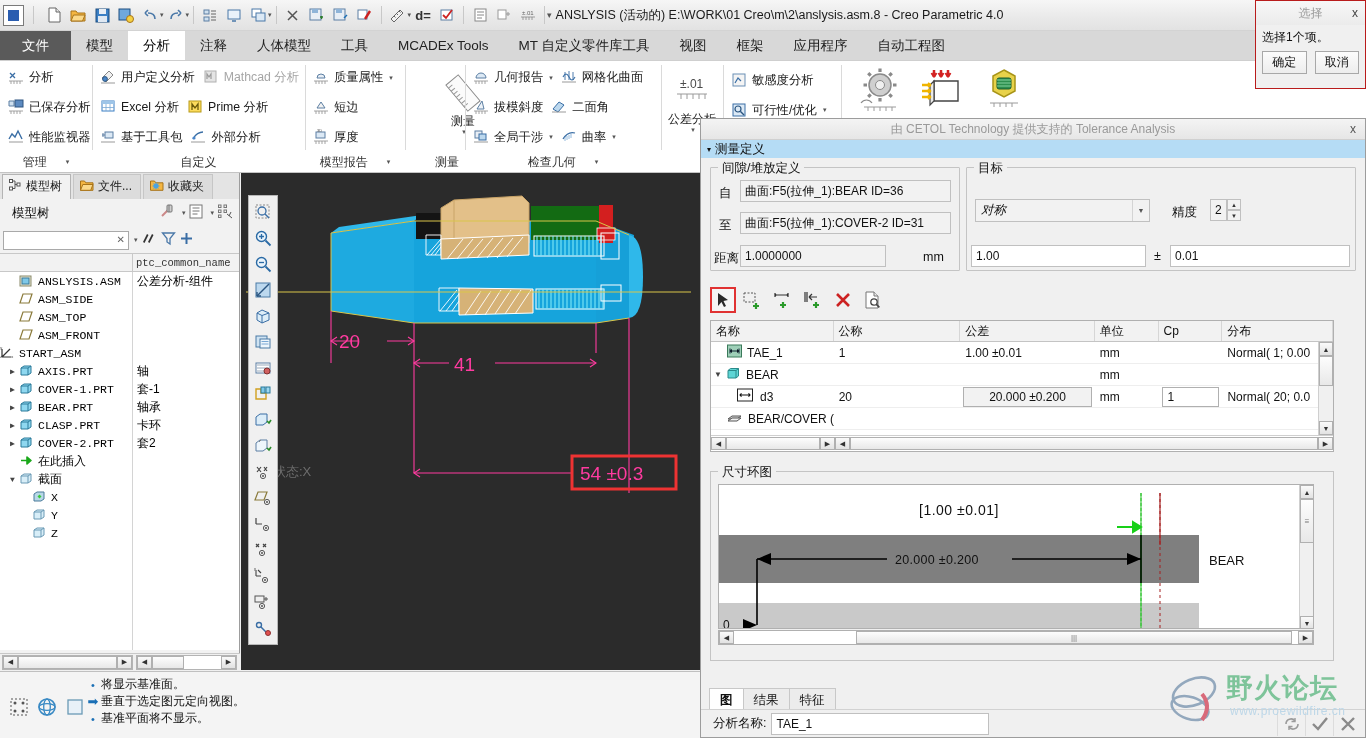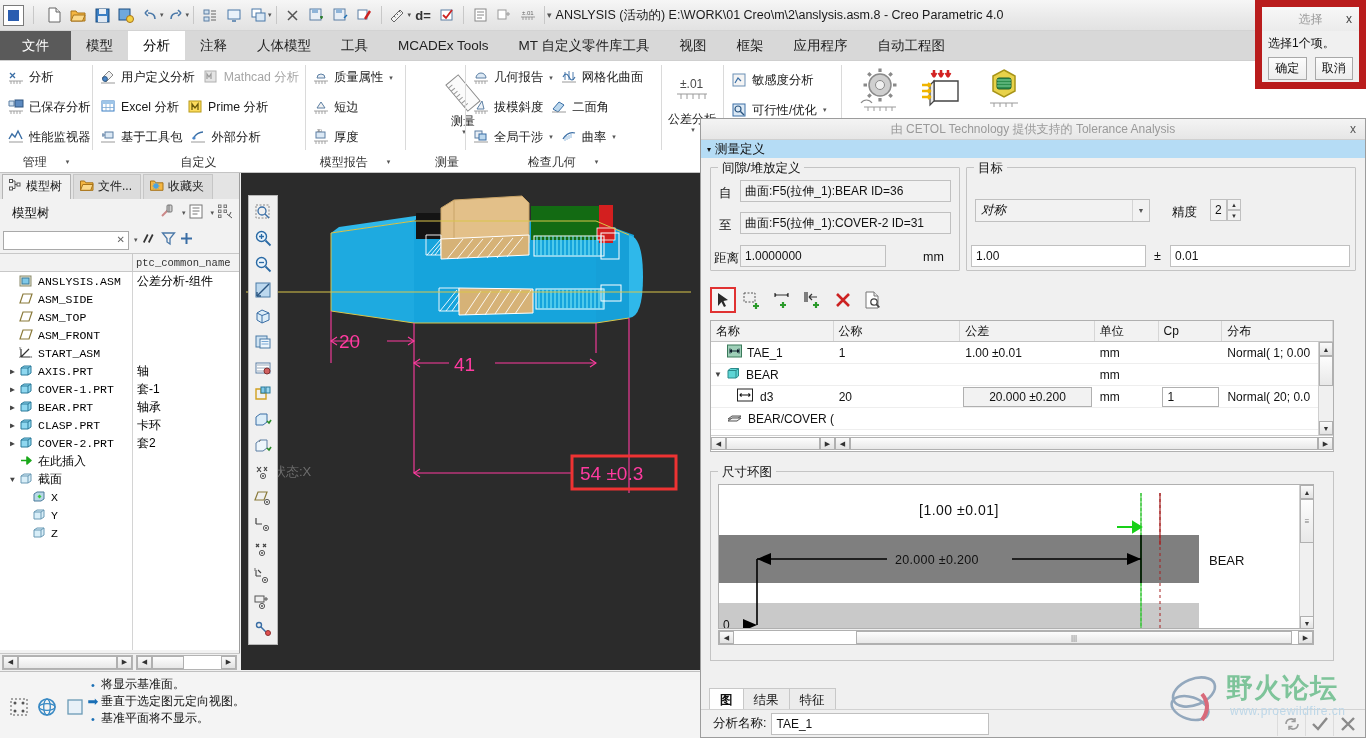--- a/index.html
+++ b/index.html
@@ -240,21 +240,21 @@
     background: #f0f0f0; border-top: 1px solid #d2d2d2; display: flex; align-items: center; padding: 0 4px;
   }
   .dbtn {
     width: 28px; height: 24px; display: flex; align-items: center; justify-content: center;
     border-left: 1px solid #dcdcdc; cursor: pointer;
   }
 
   
   .seldlg {
     position: absolute; left: 1255px; top: 0; width: 111px; height: 89px;
-    background: #f0f0f0; border: 7px solid #b91c1c;
+    background: #f0f0f0; border: 1px solid #b91c1c;
   }
   .seldlg .hd {
     height: 24px; background: linear-gradient(to bottom,#f7f7f7,#ebebeb);
     display: flex; align-items: center; justify-content: center; position: relative; font-size: 12px; color: #9a9a9a;
   }
   .seldlg .hd .x { position: absolute; right: 7px; font-size: 12px; color: #444; cursor: pointer; }
   .seldlg .msg { font-size: 12px; color: #111; padding: 4px 0 0 6px; }
   .seldlg .btns { display: flex; gap: 8px; padding: 5px 6px 0 6px; }
   .seldlg .b {
     flex: 1; height: 23px; border: 1px solid #a8a8a8; background: linear-gradient(to bottom,#fcfcfc,#ededed);
@@ -821,21 +821,21 @@
         <div class="tname" style="padding-left:19px;">
           <span class="ticon"><svg width="15" height="13" viewBox="0 0 15 13">
                 <path d="M4 2h9l-3 9H1z" fill="none" stroke="#8a7a3a" stroke-width="1.2"></path>
               </svg></span>
           <span>ASM_FRONT</span>
         </div>
         <div class="tcommon"></div>
       </div>
 
       <div class="trow">
-        <div class="tname" style="padding-left:19px;">
+        <div class="tname" style="">
           <span class="ticon"><svg width="15" height="13" viewBox="0 0 15 13">
                 <path d="M2 11L10 3M2 11h9M2 11V3" stroke="#333" stroke-width="1.2"></path>
                 <text x="0" y="3" font-size="4" fill="#333">y</text>
                 <text x="11" y="12" font-size="4" fill="#333">x</text>
                 <text x="0" y="12" font-size="4" fill="#333">z</text>
               </svg></span>
           <span>START_ASM</span>
         </div>
         <div class="tcommon"></div>
       </div>

